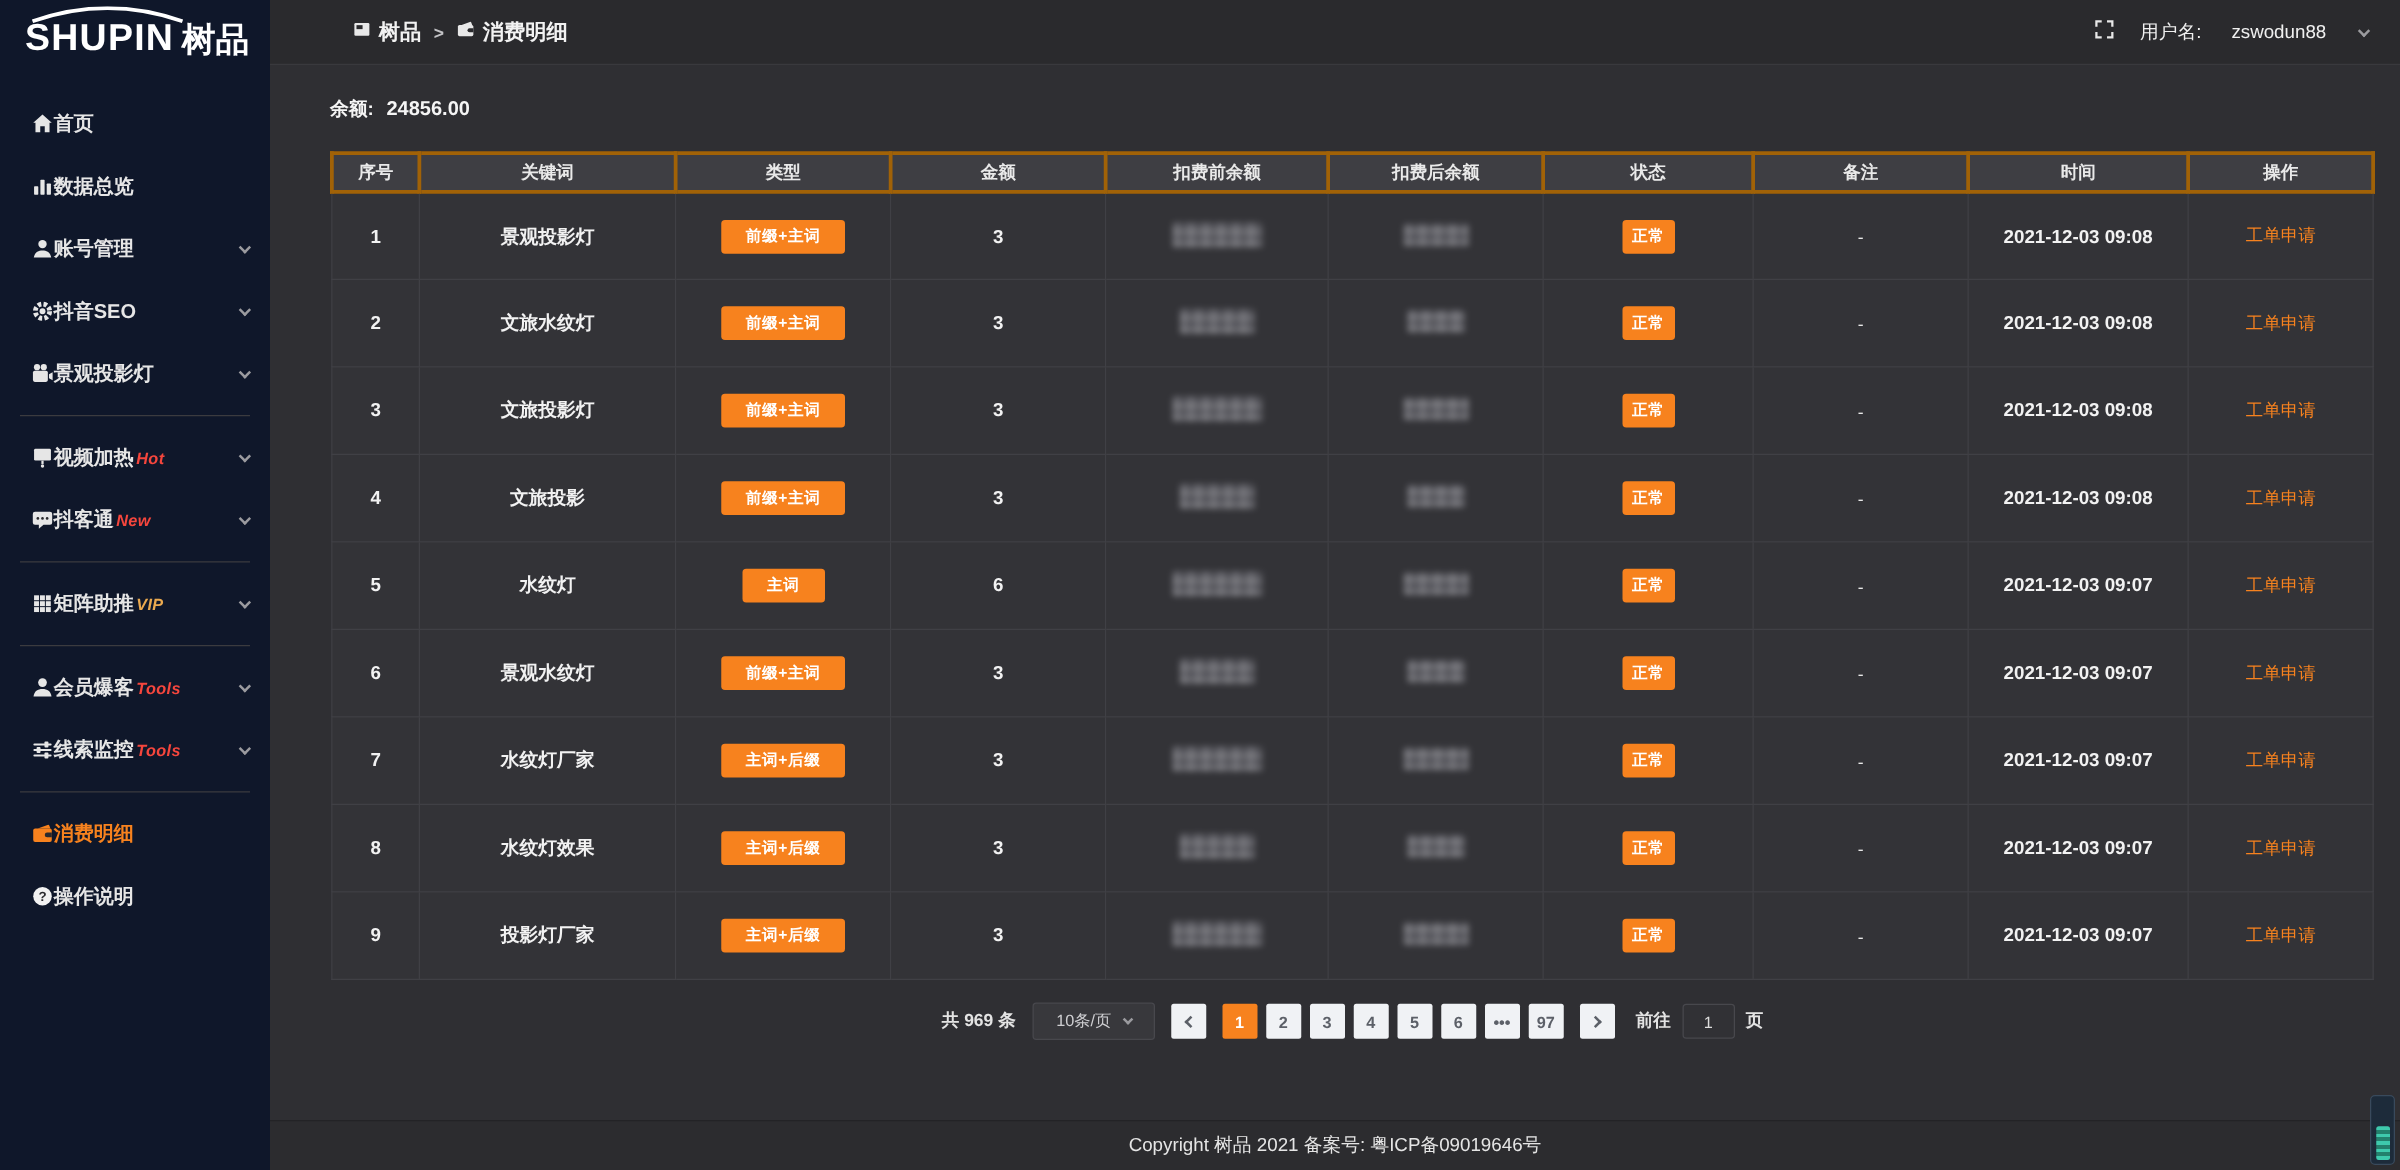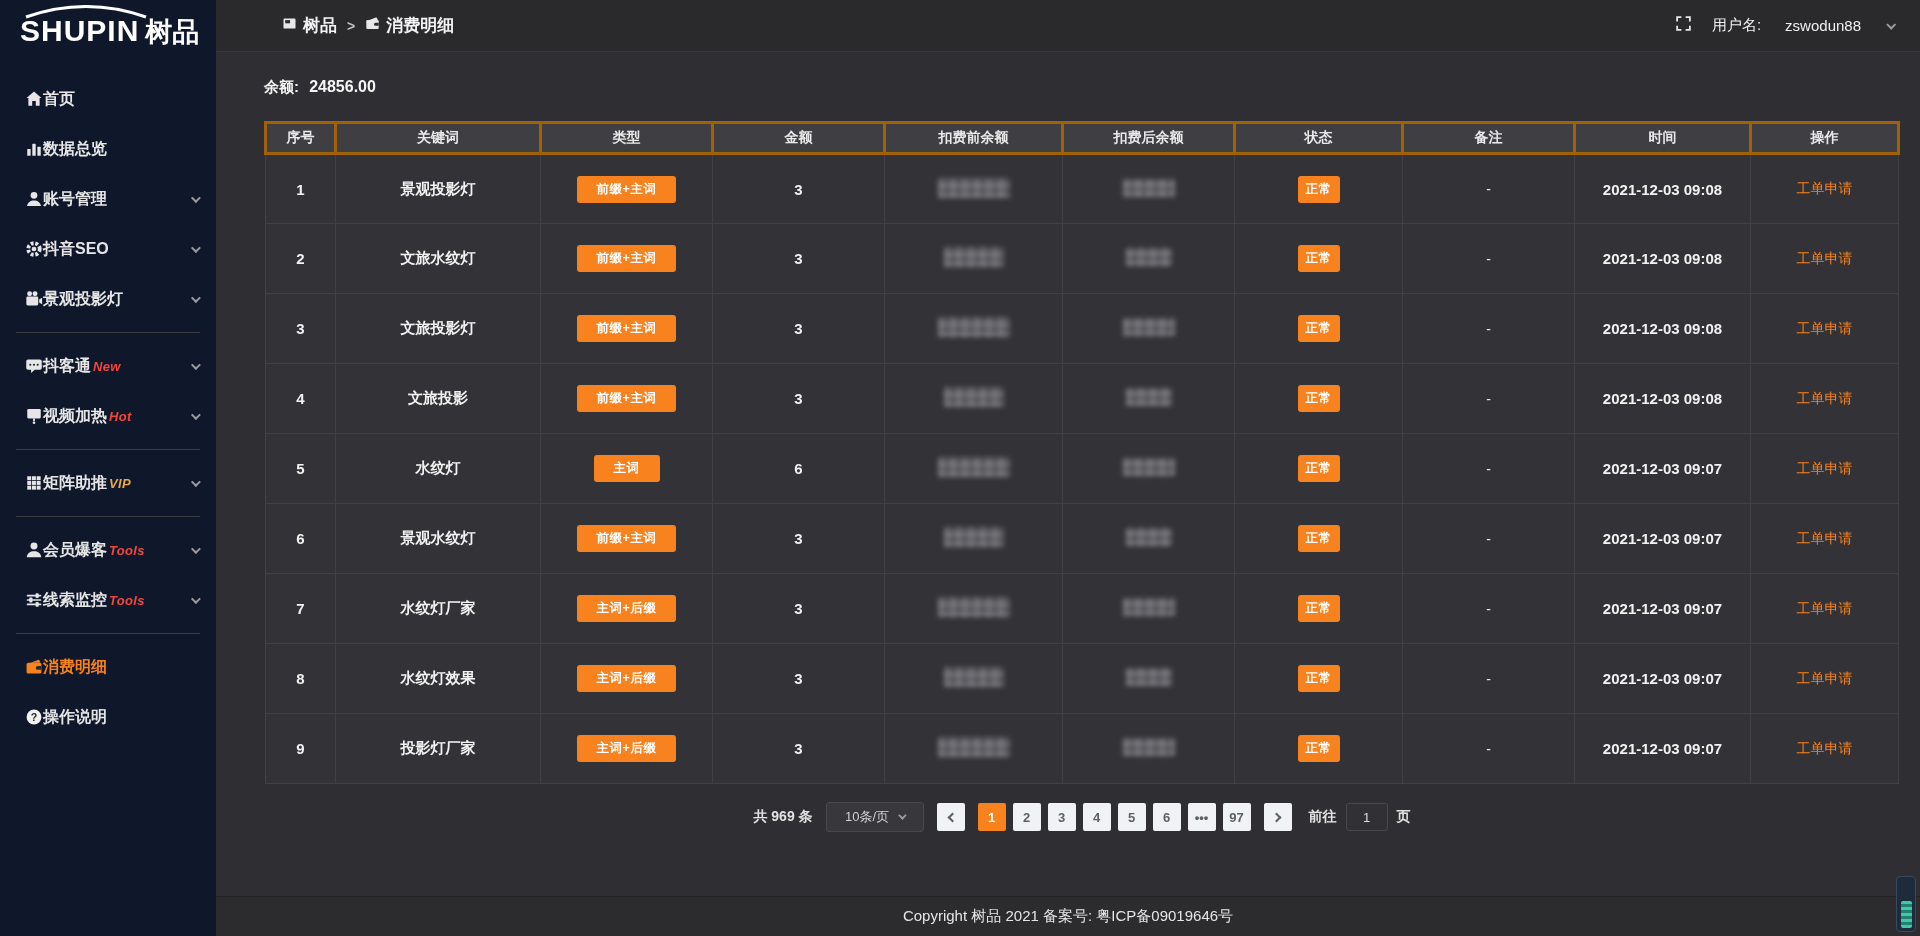--- a/index.html
+++ b/index.html
@@ -149,42 +149,42 @@
             <path d="M12.6 8.4 15.2 6.9v5.8l-2.6-1.5z"></path>
           </svg>
         </span>
         <span>景观投影灯</span>
         <span class="chev"></span>
       </div>
       <div class="side-divider"></div>
       <div class="side-item">
         <span class="icon">
           <svg viewBox="0 0 16 16" fill="currentColor">
+            <rect x="2" y="1.8" width="12" height="8.4" rx="1"></rect>
+            <rect x="7.2" y="10.2" width="1.6" height="2.4"></rect>
+            <circle cx="8" cy="14" r="1.2"></circle>
+          </svg>
+        </span>
+        <span>视频加热</span>
+        <span class="side-badge" style="color:#f5463d">Hot</span>
+        <span class="chev"></span>
+      </div>
+      <div class="side-item">
+        <span class="icon">
+          <svg viewBox="0 0 16 16" fill="currentColor">
             <path d="M1.1 3.8A1.6 1.6 0 0 1 2.7 2.2h10.6a1.6 1.6 0 0 1 1.6 1.6v6a1.6 1.6 0 0 1-1.6 1.6H8.7L5.4 14.2v-2.8H2.7a1.6 1.6 0 0 1-1.6-1.6z"></path>
             <g fill="#2a2a2d">
               <circle cx="4.7" cy="6.9" r=".95"></circle>
               <circle cx="8" cy="6.9" r=".95"></circle>
               <circle cx="11.3" cy="6.9" r=".95"></circle>
             </g>
           </svg>
         </span>
         <span>抖客通</span>
         <span class="side-badge" style="color:#f5463d">New</span>
-        <span class="chev"></span>
-      </div>
-      <div class="side-item">
-        <span class="icon">
-          <svg viewBox="0 0 16 16" fill="currentColor">
-            <rect x="2" y="1.8" width="12" height="8.4" rx="1"></rect>
-            <rect x="7.2" y="10.2" width="1.6" height="2.4"></rect>
-            <circle cx="8" cy="14" r="1.2"></circle>
-          </svg>
-        </span>
-        <span>视频加热</span>
-        <span class="side-badge" style="color:#f5463d">Hot</span>
         <span class="chev"></span>
       </div>
       <div class="side-divider"></div>
       <div class="side-item">
         <span class="icon">
           <svg viewBox="0 0 16 16" fill="currentColor">
             <g>
               <rect x="2" y="2" width="3.5" height="3.5"></rect>
               <rect x="6.2" y="2" width="3.5" height="3.5"></rect>
               <rect x="10.4" y="2" width="3.5" height="3.5"></rect>

